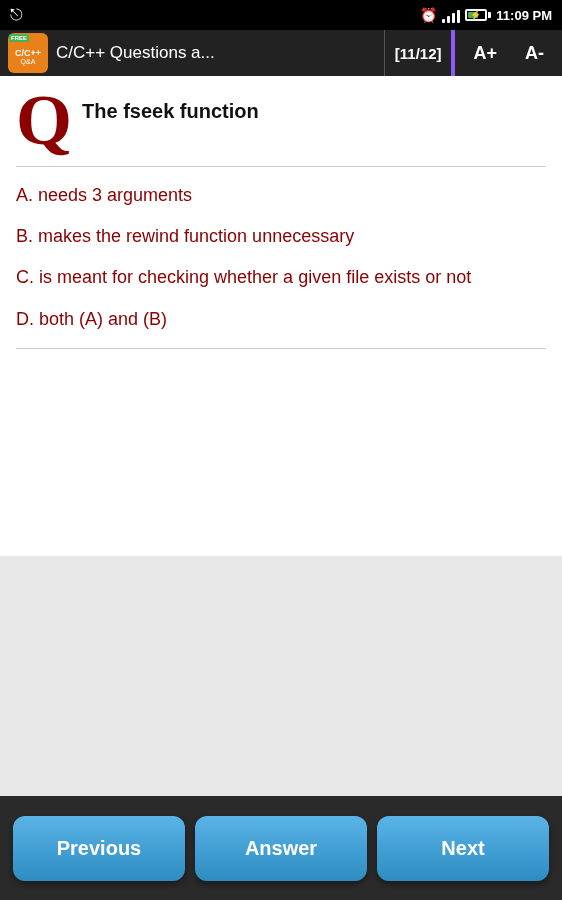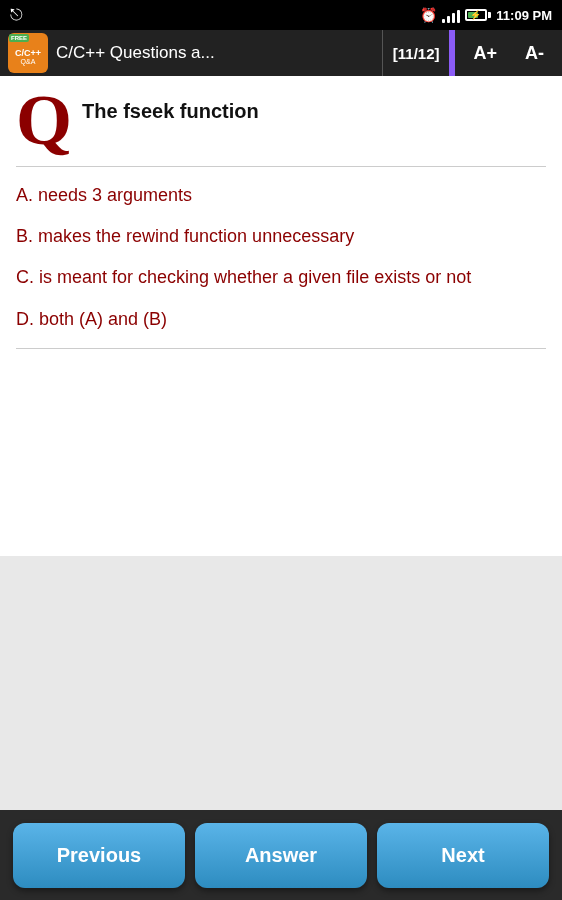--- a/index.html
+++ b/index.html
@@ -104,21 +104,21 @@
       overflow: hidden;
       text-overflow: ellipsis;
     }
 
     .header-counter {
       color: #fff;
       font-size: 15px;
       font-weight: bold;
       padding: 0 10px;
       border-left: 1px solid #555;
-      border-right: 6px solid #8b5cf6;
+      border-right: 4px solid #8b5cf6;
       height: 100%;
       display: flex;
       align-items: center;
     }
 
     .header-btn {
       color: #fff;
       font-size: 18px;
       font-weight: bold;
       padding: 0 10px;
@@ -195,21 +195,21 @@
     .gray-area {
       width: 100%;
       background: #e8e8e8;
       flex: 1;
       height: 260px;
     }
 
     
     .bottom-nav {
       width: 100%;
-      height: 90px;
+      height: 104px;
       background: #2a2a2a;
       display: flex;
       align-items: center;
       justify-content: space-between;
       padding: 10px 8px;
       position: absolute;
       bottom: 0;
       left: 0;
     }
 

